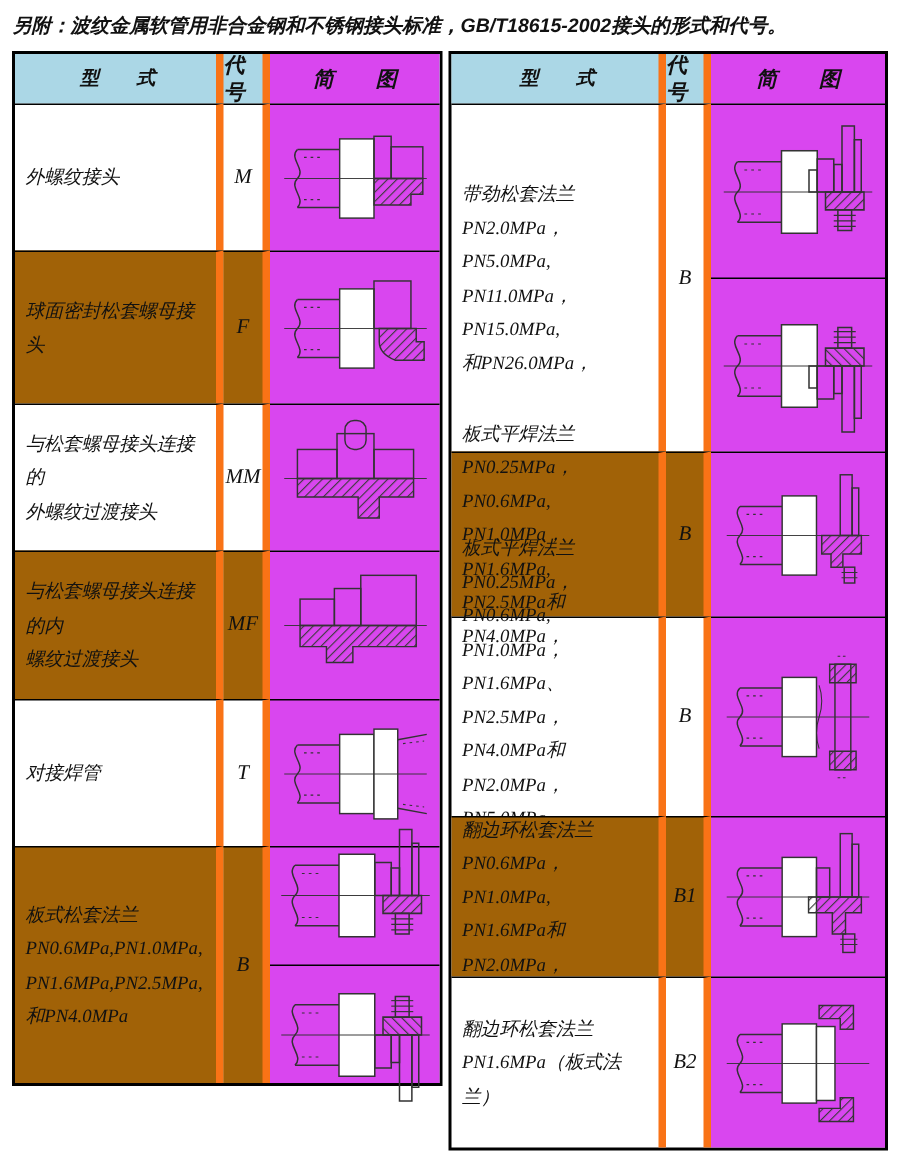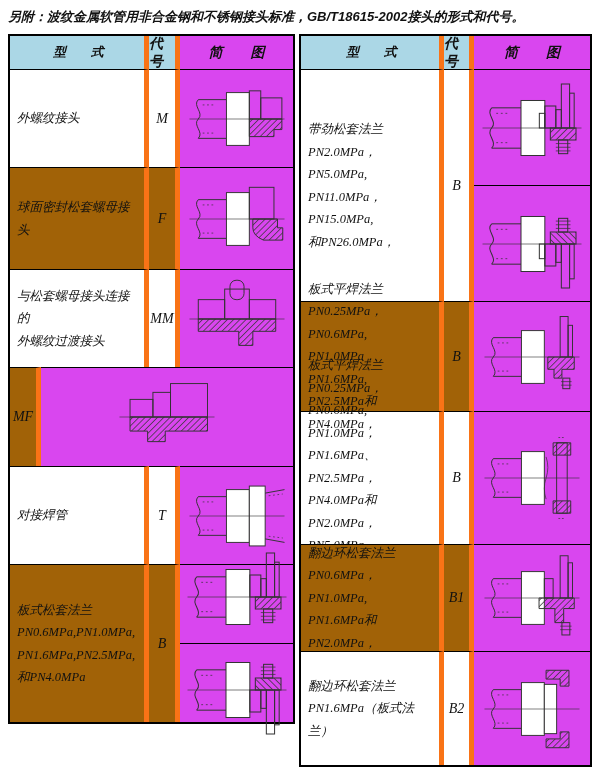--- a/index.html
+++ b/index.html
@@ -114,20 +114,22 @@
             <rect x="74" y="28" width="30" height="22"></rect>
             <rect x="46" y="16" width="28" height="34"></rect>
             <rect x="52" y="6" width="16" height="22" rx="7"></rect>
             <path d="M16,50 h88 v14 h-26 v16 h-16 v-16 h-46 z" fill="url(#h45)"></path>
             <line x1="6" y1="50" x2="114" y2="50" stroke-width="0.7"></line>
           </svg>
         </div>
       </div>
 
       <div class="row hl" style="height:99px">
+        <div class="c type">与松套螺母接头连接的内
+螺纹过渡接头</div>
         <div class="c code">MF</div>
         <div class="c fig">
           <svg class="d" viewBox="0 0 120 100">
             <rect x="18" y="30" width="26" height="20"></rect>
             <rect x="44" y="22" width="20" height="28"></rect>
             <rect x="64" y="12" width="42" height="38"></rect>
             <path d="M18,50 h88 v16 h-48 v12 h-20 v-12 h-20 z" fill="url(#h45)"></path>
             <line x1="6" y1="50" x2="114" y2="50" stroke-width="0.7"></line>
           </svg>
         </div>

